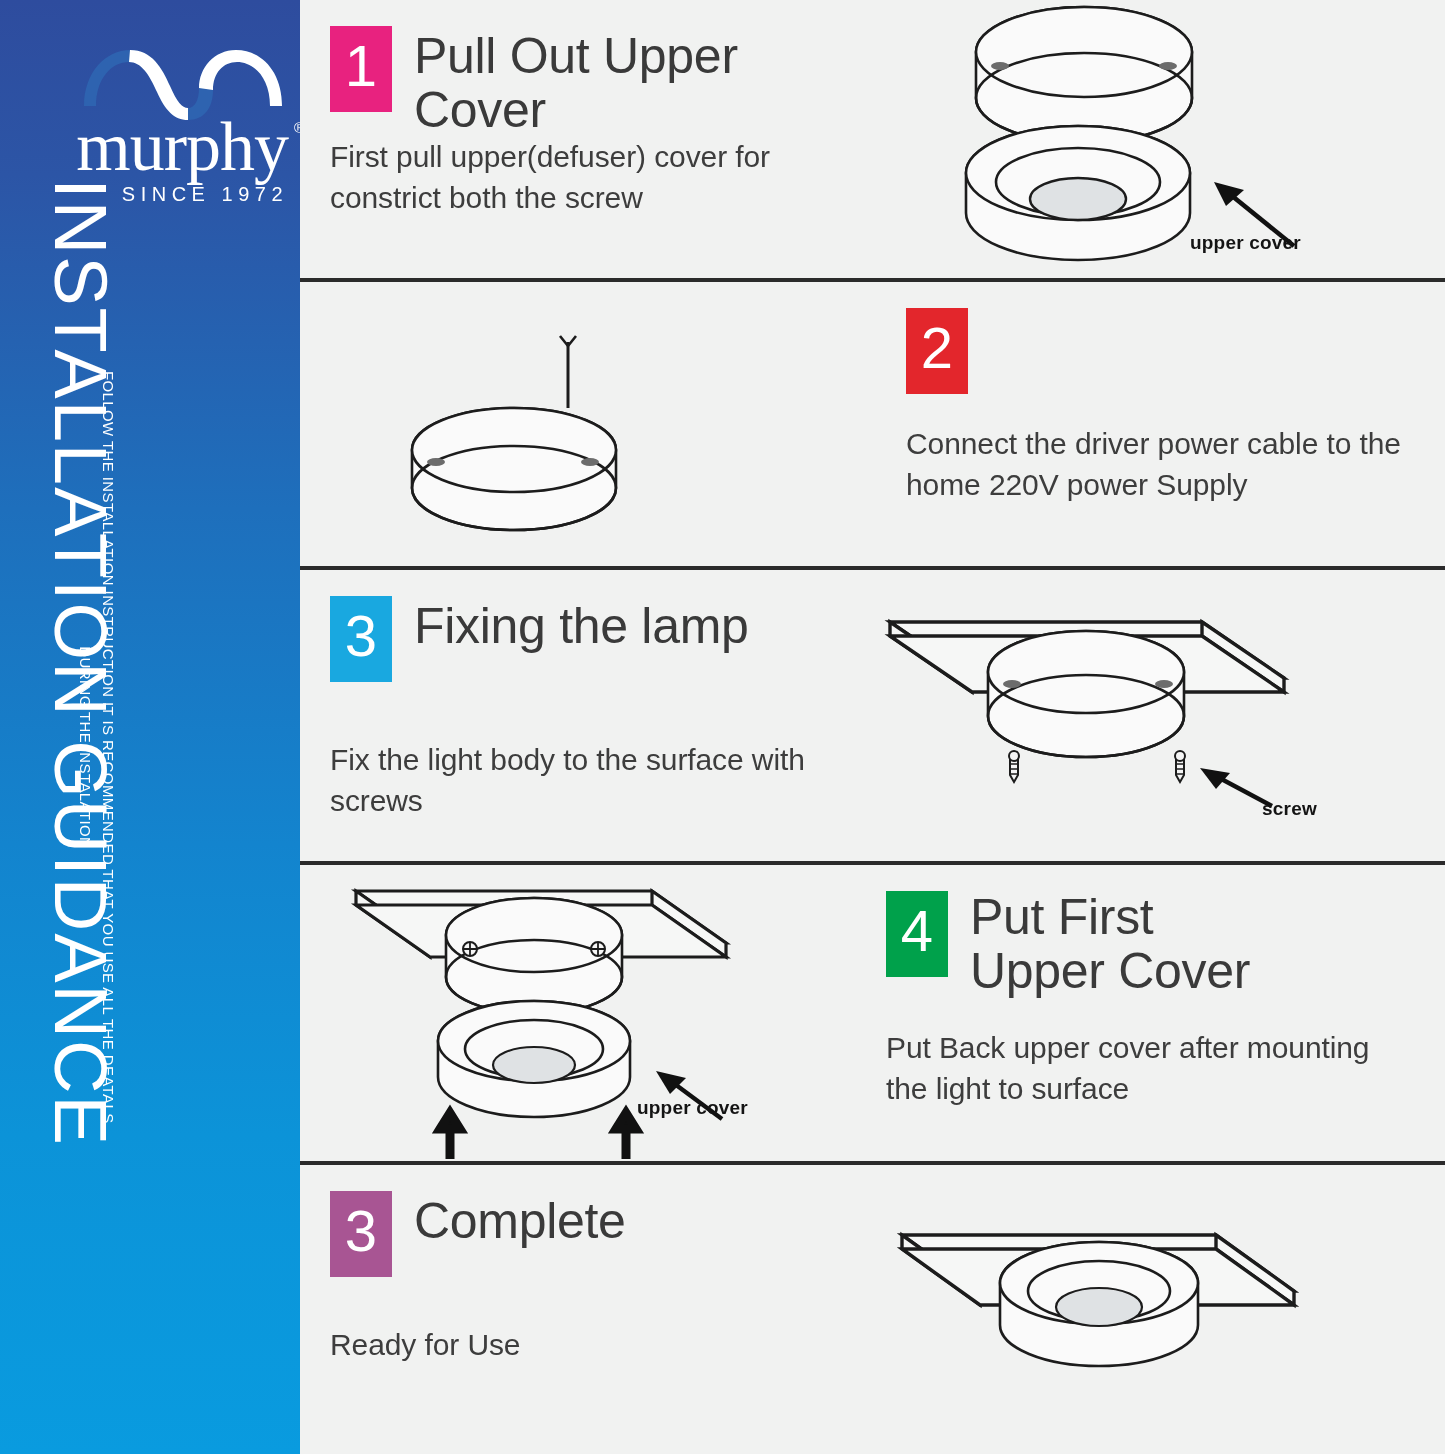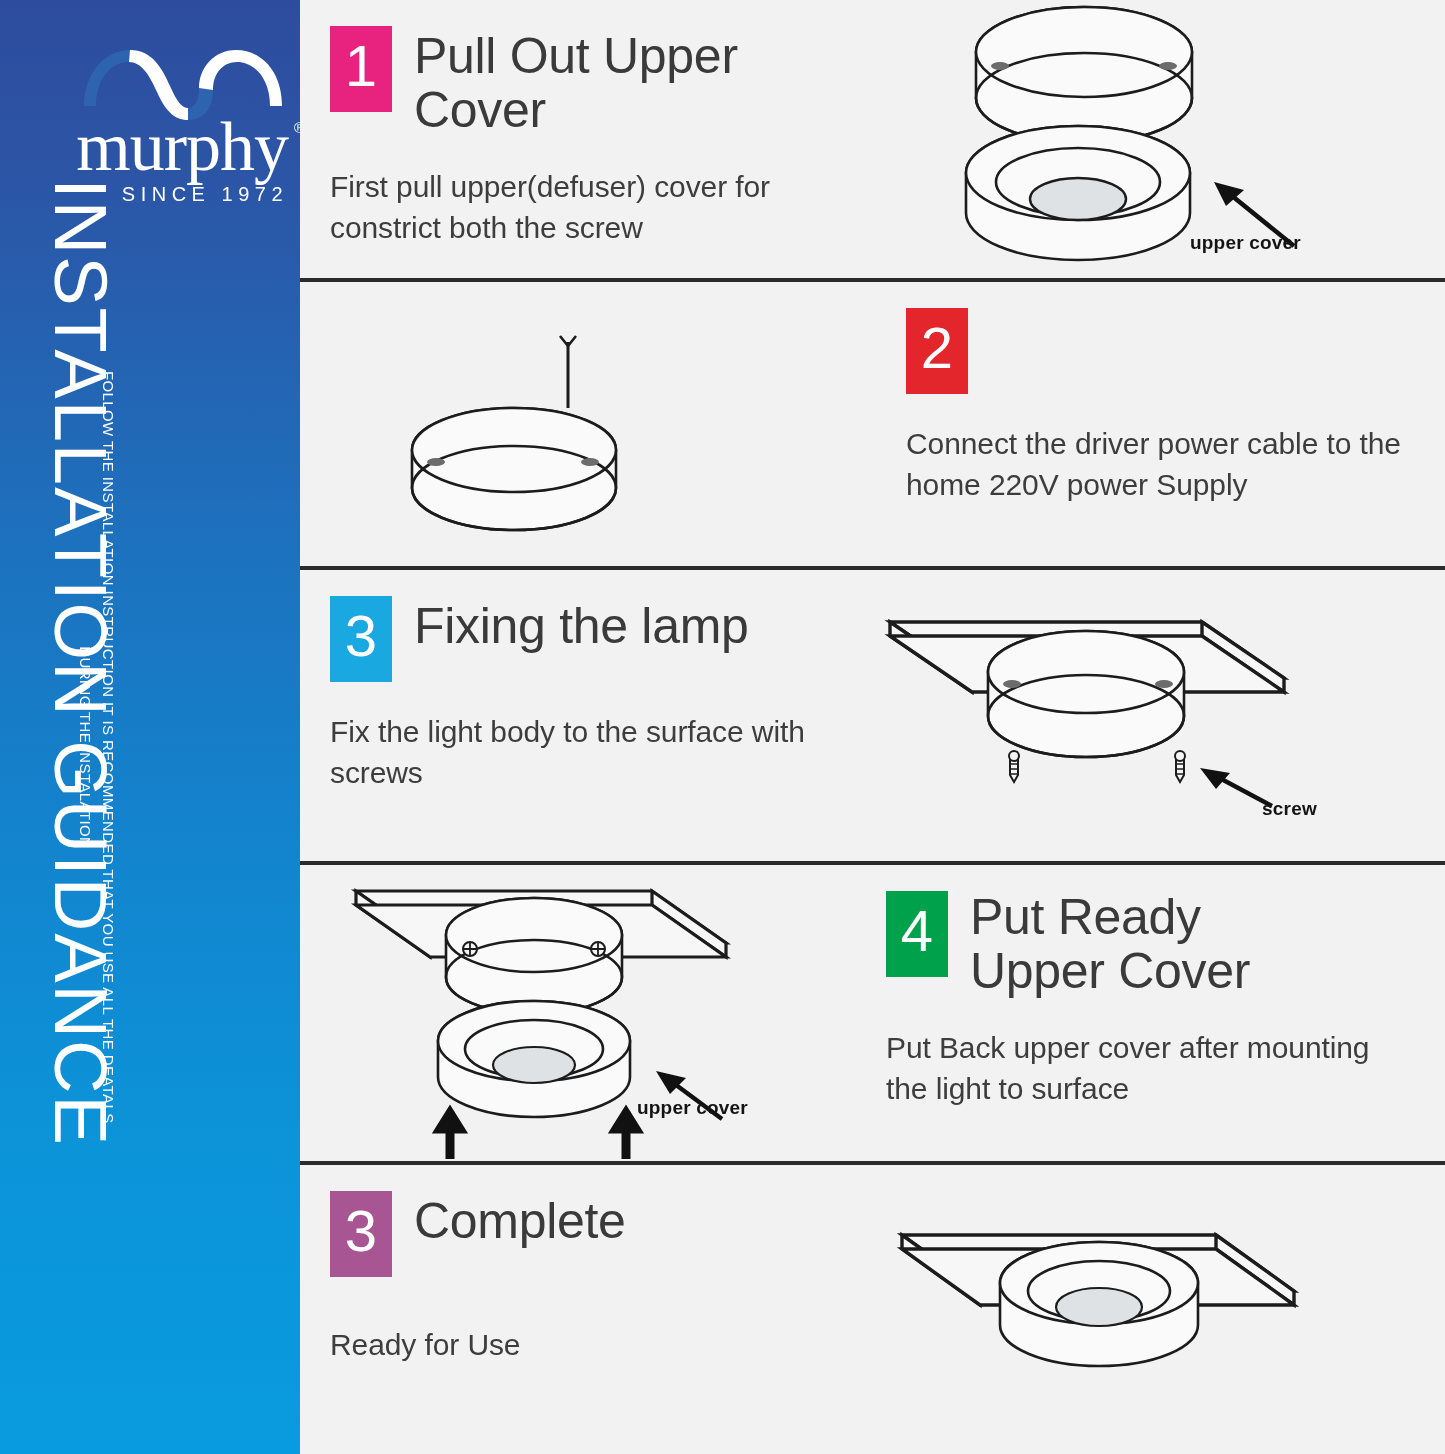--- a/index.html
+++ b/index.html
@@ -103,21 +103,20 @@
     padding-bottom:6px;
   }
   .title {
     margin-left:22px;
     font-size:50px; font-weight:400; color:#3A3A3A;
     line-height:1.07; letter-spacing:-0.3px;
     padding-top:4px;
   }
   .title.two-line { padding-top:0; }
   .desc {
-    margin-top:30px;
     font-size:30px; color:#3D3D3D; line-height:1.35;
     letter-spacing:-0.1px; max-width:560px;
   }
   .desc.tight { margin-top:30px; }
   .desc.wide { max-width:560px; }
 
   .art-svg { position:absolute; display:block; }
 
   .callout {
     position:absolute;
@@ -212,21 +211,21 @@
         <div class="desc tight wide">Connect the driver power cable to the home 220V power Supply</div>
       </div>
     </section>
 
     <section class="row r3">
       <div class="cell-text">
         <div class="head">
           <div class="badge" style="background:#19A8E0">3</div>
           <div class="title">Fixing the lamp</div>
         </div>
-        <div class="desc" style="">Fix the light body to the surface with screws</div>
+        <div class="desc" style="margin-top:58px;">Fix the light body to the surface with screws</div>
       </div>
       <div class="cell-art">
         <svg class="art-svg" style="left:-10px; top:24px;" width="470" height="245" viewBox="0 0 470 245">
 
           <g fill="#F6F7F6" stroke="#1C1C1C" stroke-width="3.4">
             <path d="M10 28 L322 28 L404 84 L92 84 Z"></path>
             <path d="M322 28 L404 84 L404 98 L322 42 Z"></path>
             <path d="M10 28 L10 42 L92 98 L92 84 Z" fill="#F6F7F6"></path>
             <path d="M10 42 L322 42 L404 98 L92 98 Z" fill="#F6F7F6"></path>
           </g>
@@ -298,21 +297,21 @@
 
           <path d="M392 246 L338 206" stroke="#111" stroke-width="4.4" fill="none"></path>
           <path d="M326 198 L356 205 L340 221 Z" fill="#111"></path>
         </svg>
         <div class="callout" style="left:337px; top:232px;">upper cover</div>
       </div>
       <div class="cell-text">
         <div class="head">
           <div class="badge" style="background:#00A14B">4</div>
           <div class="title two-line">
-            <div>Put Ready</div>
+            <div>Put First</div>
             <div>Upper Cover</div>
           </div>
         </div>
         <div class="desc tight wide">Put Back upper cover after mounting the light to surface</div>
       </div>
     </section>
 
     <section class="row r5">
       <div class="cell-text">
         <div class="head">

